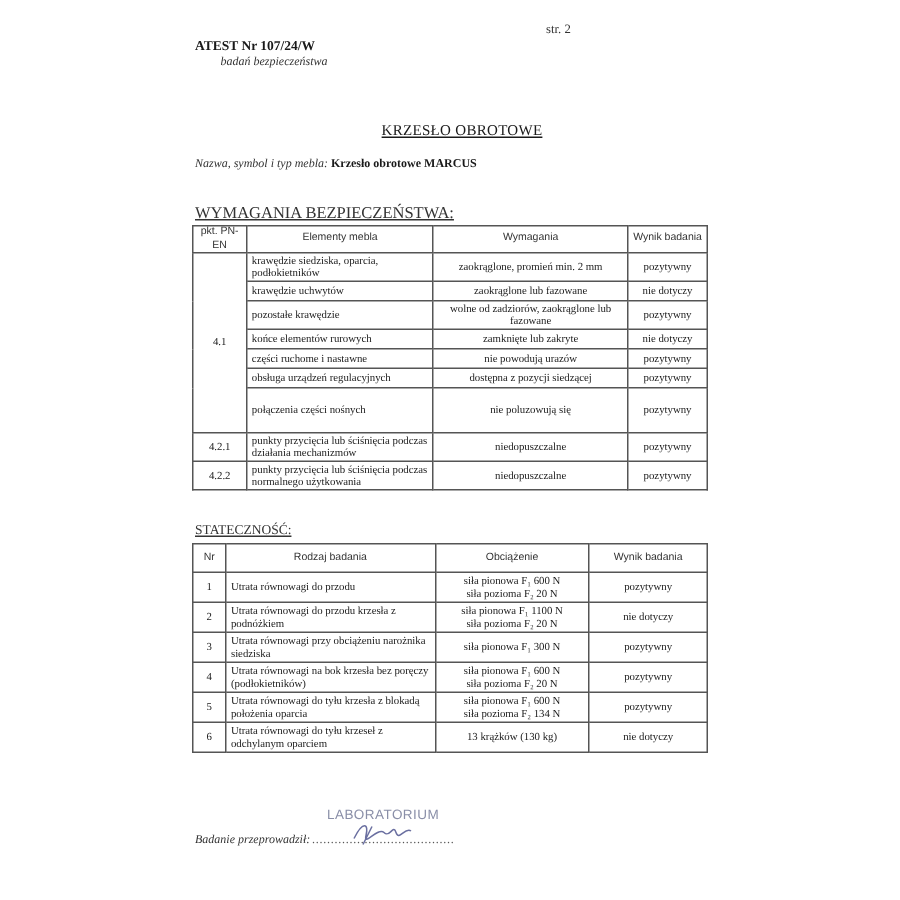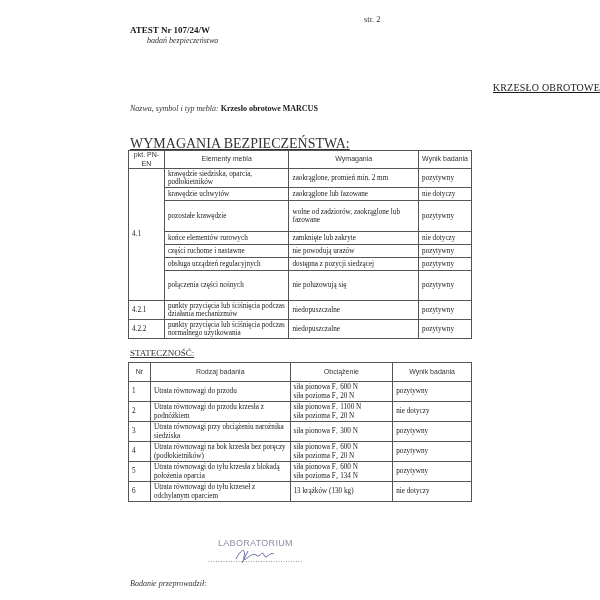--- a/index.html
+++ b/index.html
@@ -2,34 +2,34 @@
 <html><head>
 <meta charset="utf-8">
 <style>
   html, body { margin:0; padding:0; }
   body { width:600px; height:600px; background:#ffffff; position:relative; overflow:hidden;
          font-family:"Liberation Serif", serif; color:#1a1a1a; }
   .abs { position:absolute; }
   .page-no { left:364px; top:14px; font-size:8.5px; color:#333; }
   .atest { left:130px; top:25px; font-size:9px; font-weight:bold; }
   .atest-sub { left:147px; top:36px; font-size:8px; font-style:italic; color:#333; }
-  .title { left:0; width:600px; top:82px; text-align:right; font-size:10px; text-decoration:underline; letter-spacing:0.2px; padding-left:16px; box-sizing:border-box; }
+  .title { left:0; width:600px; top:82px; text-align:center; font-size:10px; text-decoration:underline; letter-spacing:0.2px; padding-left:16px; box-sizing:border-box; }
   .furn { left:130px; top:104px; font-size:8px; }
   .furn i { font-style:italic; color:#333; }
   .furn b { font-weight:bold; }
-  .sec1 { left:130px; top:136px; font-size:14px; text-decoration:underline; color:#333; }
+  .sec1 { left:130px; top:136px; font-size:11px; text-decoration:underline; color:#333; }
   .sec2 { left:130px; top:348px; font-size:9px; text-decoration:underline; color:#333; }
   table { position:absolute; border-collapse:collapse; font-size:7.2px; }
   td, th { border:0.8px solid #555; padding:0 3px; line-height:8.5px; }
   th { font-family:"Liberation Sans", sans-serif; font-weight:normal; font-size:7px; text-align:center; color:#333; }
   .t1 { left:128px; top:150px; width:344px; border:1.3px solid #333; }
   .t2 { left:128px; top:362px; width:344px; border:1.3px solid #333; }
-  .c { text-align:left;margin-top:36px; }
+  .c { text-align:center;margin-top:36px; }
   .l { text-align:left; }
-  .sign { left:130px; top:579px; font-size:8px; font-style:italic; color:#333; }
+  .sign { left:130px; top:555px; font-size:8px; font-style:italic; color:#333; }
   .dots { left:208px; top:555px; font-size:8px; color:#555; letter-spacing:0.5px; }
   .stamp { left:218px; top:538px; font-family:"Liberation Sans", sans-serif; font-size:9px; color:#8a8fa8; letter-spacing:0.3px; }
   .sig { left:232px; top:545px; }
 </style>
 </head>
 <body>
 
 <div class="abs page-no">str. 2</div>
 <div class="abs atest">ATEST Nr 107/24/W</div>
 <div class="abs atest-sub">badań bezpieczeństwa</div>
@@ -61,21 +61,21 @@
     <td class="c" rowspan="7">4.1</td>
     <td class="l">krawędzie siedziska, oparcia, podłokietników</td>
     <td class="c">zaokrąglone, promień min. 2 mm</td>
     <td class="c">pozytywny</td>
   </tr>
   <tr style="height:13px">
     <td class="l">krawędzie uchwytów</td>
     <td class="c">zaokrąglone lub fazowane</td>
     <td class="c">nie dotyczy</td>
   </tr>
-  <tr style="height:31px">
+  <tr style="height:19px">
     <td class="l">pozostałe krawędzie</td>
     <td class="c">wolne od zadziorów, zaokrąglone lub fazowane</td>
     <td class="c">pozytywny</td>
   </tr>
   <tr style="height:13px">
     <td class="l">końce elementów rurowych</td>
     <td class="c">zamknięte lub zakryte</td>
     <td class="c">nie dotyczy</td>
   </tr>
   <tr style="height:13px">

